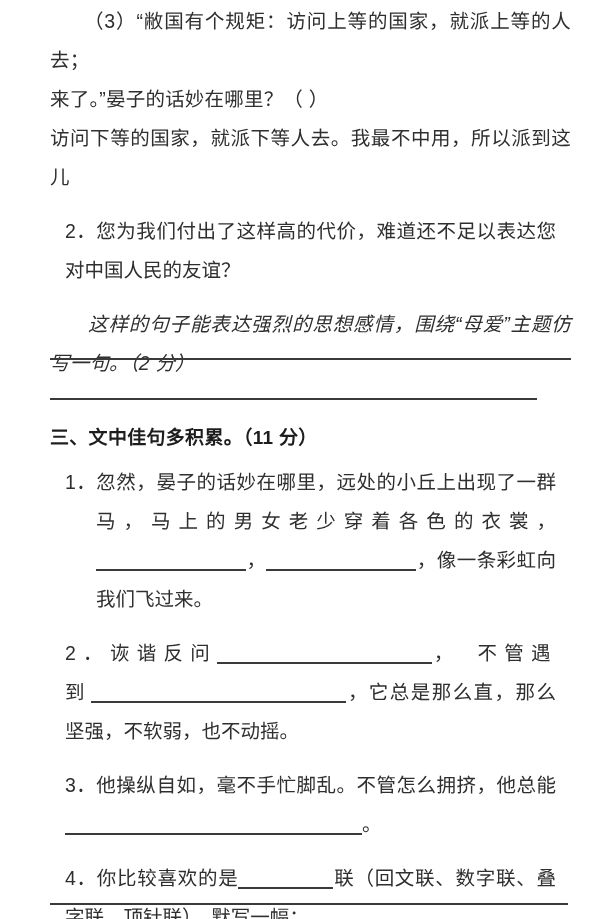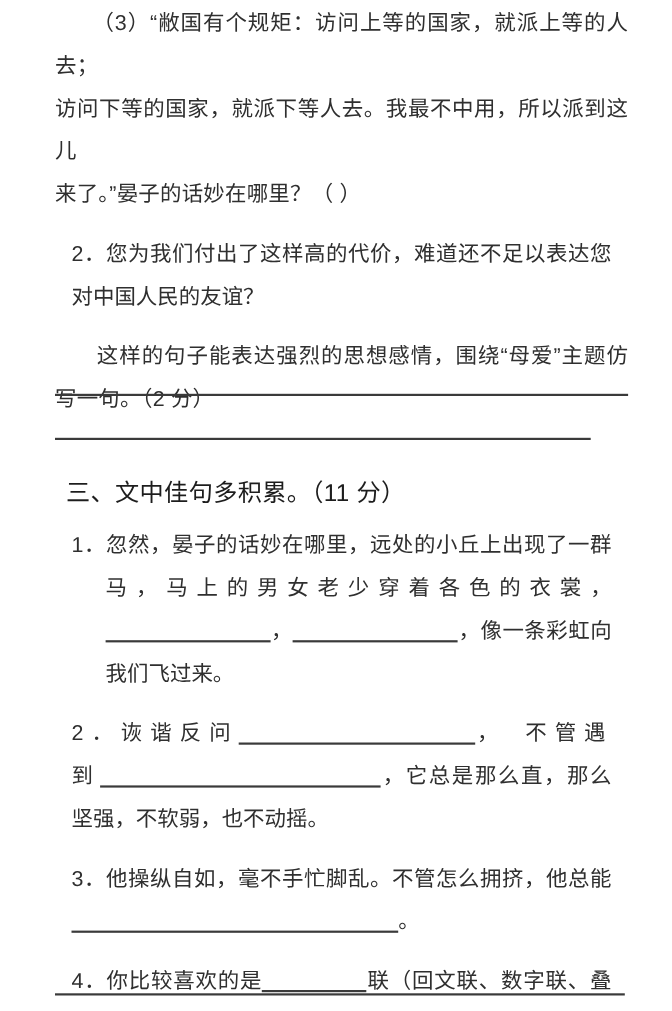--- a/index.html
+++ b/index.html
@@ -28,21 +28,21 @@
   
   .para {
     font-size: 19.5px;
     line-height: 39px;
     letter-spacing: 0.2px;
     margin: 0;
     text-align: justify;
     text-justify: inter-character;
     color: #2f2f2f;
   }
-  .para.indent2 { text-indent: 38px; }
+  .para.indent2 { text-indent: 38px; font-style: italic; }
 
   
   .item {
     font-size: 19.5px;
     line-height: 39px;
     margin: 15px;
     color: #2f2f2f;
     text-align: justify;
     text-justify: inter-character;
   }
@@ -50,24 +50,24 @@
     padding-left: 31px;
     text-indent: -31px;
   }
 
   .spaced {
     letter-spacing: 5.5px;
     word-spacing: 4px;
   }
 
   .heading {
-    font-size: 22px;
+    font-size: 19px;
     line-height: 39px;
-    font-weight: normal;
-    margin: 10px;
+    font-weight: bold;
+    margin: 0;
     color: #1d1d1d;
     letter-spacing: 0.3px;
   }
 
   
   .rule {
     height: 0;
     border-bottom: 2px solid #3a3a3a;
     margin: 0;
   }
@@ -85,22 +85,22 @@
 
   .opts { letter-spacing: 0.2px; }
 </style>
 </head>
 <body style="background: rgb(255, 255, 255);">
 
 <div class="page">
 
   <div style="padding-top:2px;">
     <p class="para" style="text-indent:34px;">（3）“敝国有个规矩：访问上等的国家，就派上等的人去；</p>
+    <p class="para">来了。”晏子的话妙在哪里？（    ）</p>
     <p class="para">访问下等的国家，就派下等人去。我最不中用，所以派到这儿</p>
-    <p class="para">来了。”晏子的话妙在哪里？（    ）</p>
   </div>
 
   <div>
     <p class="item"><span>2．</span><span>您为我们付出了这样高的代价，难道还不足以表达您对中国人民的友谊？</span></p>
     <p class="para indent2">这样的句子能表达强烈的思想感情，围绕“母爱”主题仿写一句。（2 分）</p>
   </div>
 
   <div class="rule abs" style="top:358px;left:50px;width:521px;"></div>
   <div class="rule abs" style="top:398px;left:50px;width:487px;"></div>
 

